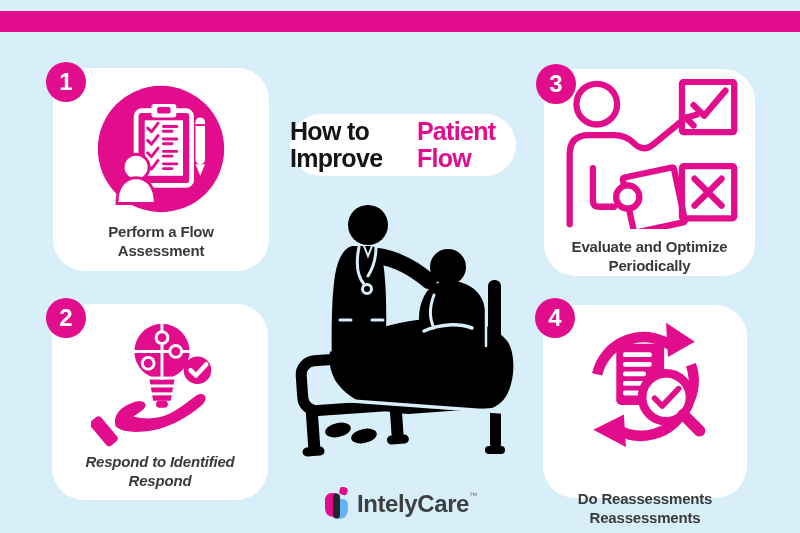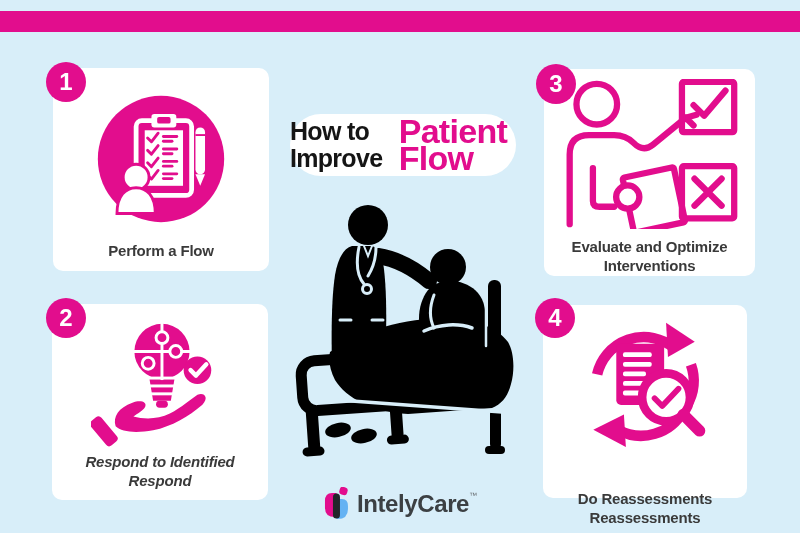--- a/index.html
+++ b/index.html
@@ -13,21 +13,21 @@
     background:#D8EEF9;
     overflow:hidden;
   }
   .topbar{
     position:absolute;left:0;top:11px;width:800px;height:21px;
     background:#E20D8D;
   }
   .card{
     position:absolute;
     background:#FFFFFF;
-    border-radius:10px;
+    border-radius:32px;
     display:flex;flex-direction:column;align-items:center;
   }
   .card1{left:53px;top:68px;width:216px;height:203px;}
   .card2{left:52px;top:304px;width:216px;height:196px;font-style:italic;}
   .card3{left:544px;top:69px;width:211px;height:207px;gap:8px;}
   .card4{left:543px;top:305px;width:204px;height:193px;gap:40px;}
   .icon-wrap{flex:1;display:flex;align-items:center;justify-content:center;padding-top:10px;}
   .card1 .icon-wrap{padding-top:8px;}
   .caption{
     text-align:center;
@@ -47,21 +47,21 @@
   .badge2{left:46px;top:298px;}
   .badge3{left:536px;top:64px;}
   .badge4{left:535px;top:298px;}
   .title-pill{
     position:absolute;left:290px;top:114px;width:226px;height:62px;
     background:#FFFFFF;border-radius:31px;
     display:flex;align-items:center;justify-content:center;
     text-align:left;
   }
   .title-line1{font-size:25px;font-weight:800;color:#151515;line-height:27px;letter-spacing:-0.7px;}
-  .title-line2{font-size:34px;font-weight:800;color:#E20D8D;line-height:27px;letter-spacing:-0.7px;}
+  .title-line2{font-size:25px;font-weight:800;color:#E20D8D;line-height:27px;letter-spacing:-0.7px;}
   .center-illustration{position:absolute;left:288px;top:200px;}
   .logo{
     position:absolute;left:50%;top:487px;transform:translateX(-50%);
     display:flex;align-items:center;gap:7px;
   }
   .logo-text{
     font-size:24px;font-weight:700;color:#3C4043;letter-spacing:-0.4px;
   }
   .logo-tm{font-size:8px;font-weight:400;color:#6a6f73;vertical-align:14px;letter-spacing:0;}
 </style>
@@ -101,20 +101,21 @@
         </g>
         <rect x="106" y="37" width="10" height="49" rx="5" fill="#fff"></rect>
         <path d="M106,45 H116" stroke="#E20D8D" stroke-width="2"></path>
         <path d="M106,86 L116,86 L111,98 Z" fill="#fff"></path>
         <circle cx="44" cy="89" r="13.5" fill="#fff" stroke="#E20D8D" stroke-width="3"></circle>
         <path d="M24,127 C24,108 33,100 44,100 C55,100 64,108 64,127 Z" fill="#fff" stroke="#E20D8D" stroke-width="3"></path>
       </svg>
     </div>
     <div class="caption">
       <span>Perform a Flow</span>
+      <span>Assessment</span>
     </div>
   </div>
 
   <div class="badge badge2">
       <span>2</span>
     </div>
   <div class="card card2">
     <div class="icon-wrap">
       <svg width="138" height="138" viewBox="0 0 140 140">
         <g fill="#E20D8D">
@@ -163,21 +164,21 @@
         <g fill="none" stroke="#E20D8D" stroke-width="6.5" stroke-linecap="round" stroke-linejoin="round">
           <rect x="128" y="3" width="54" height="52" rx="2"></rect>
           <path d="M140,27 l11,11 l22,-26"></path>
           <rect x="128" y="90" width="54" height="54" rx="2"></rect>
           <path d="M141,103 l28,28 M169,103 l-28,28"></path>
         </g>
       </svg>
     </div>
     <div class="caption">
       <span>Evaluate and Optimize</span>
-      <span>Interventions</span>
+      <span>Periodically</span>
     </div>
   </div>
 
   <div class="badge badge4">
       <span>4</span>
     </div>
   <div class="card card4">
     <div class="icon-wrap">
       <svg width="134" height="134" viewBox="0 0 140 140">
         <g fill="none" stroke="#E20D8D" stroke-width="11">

